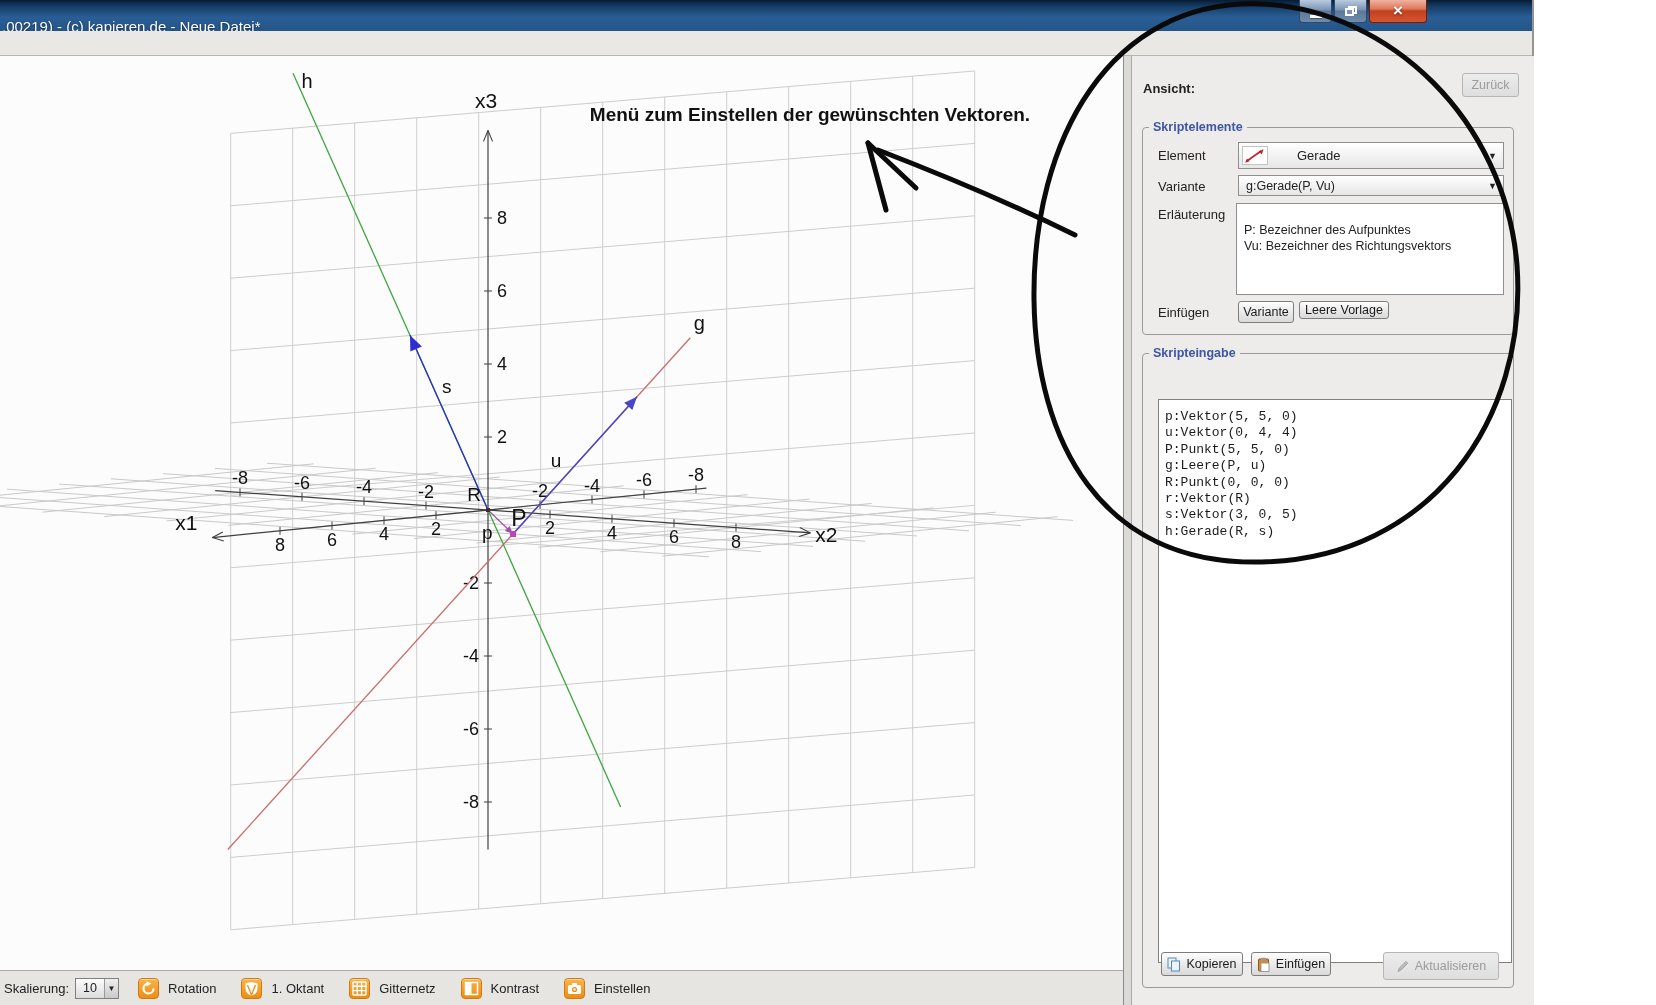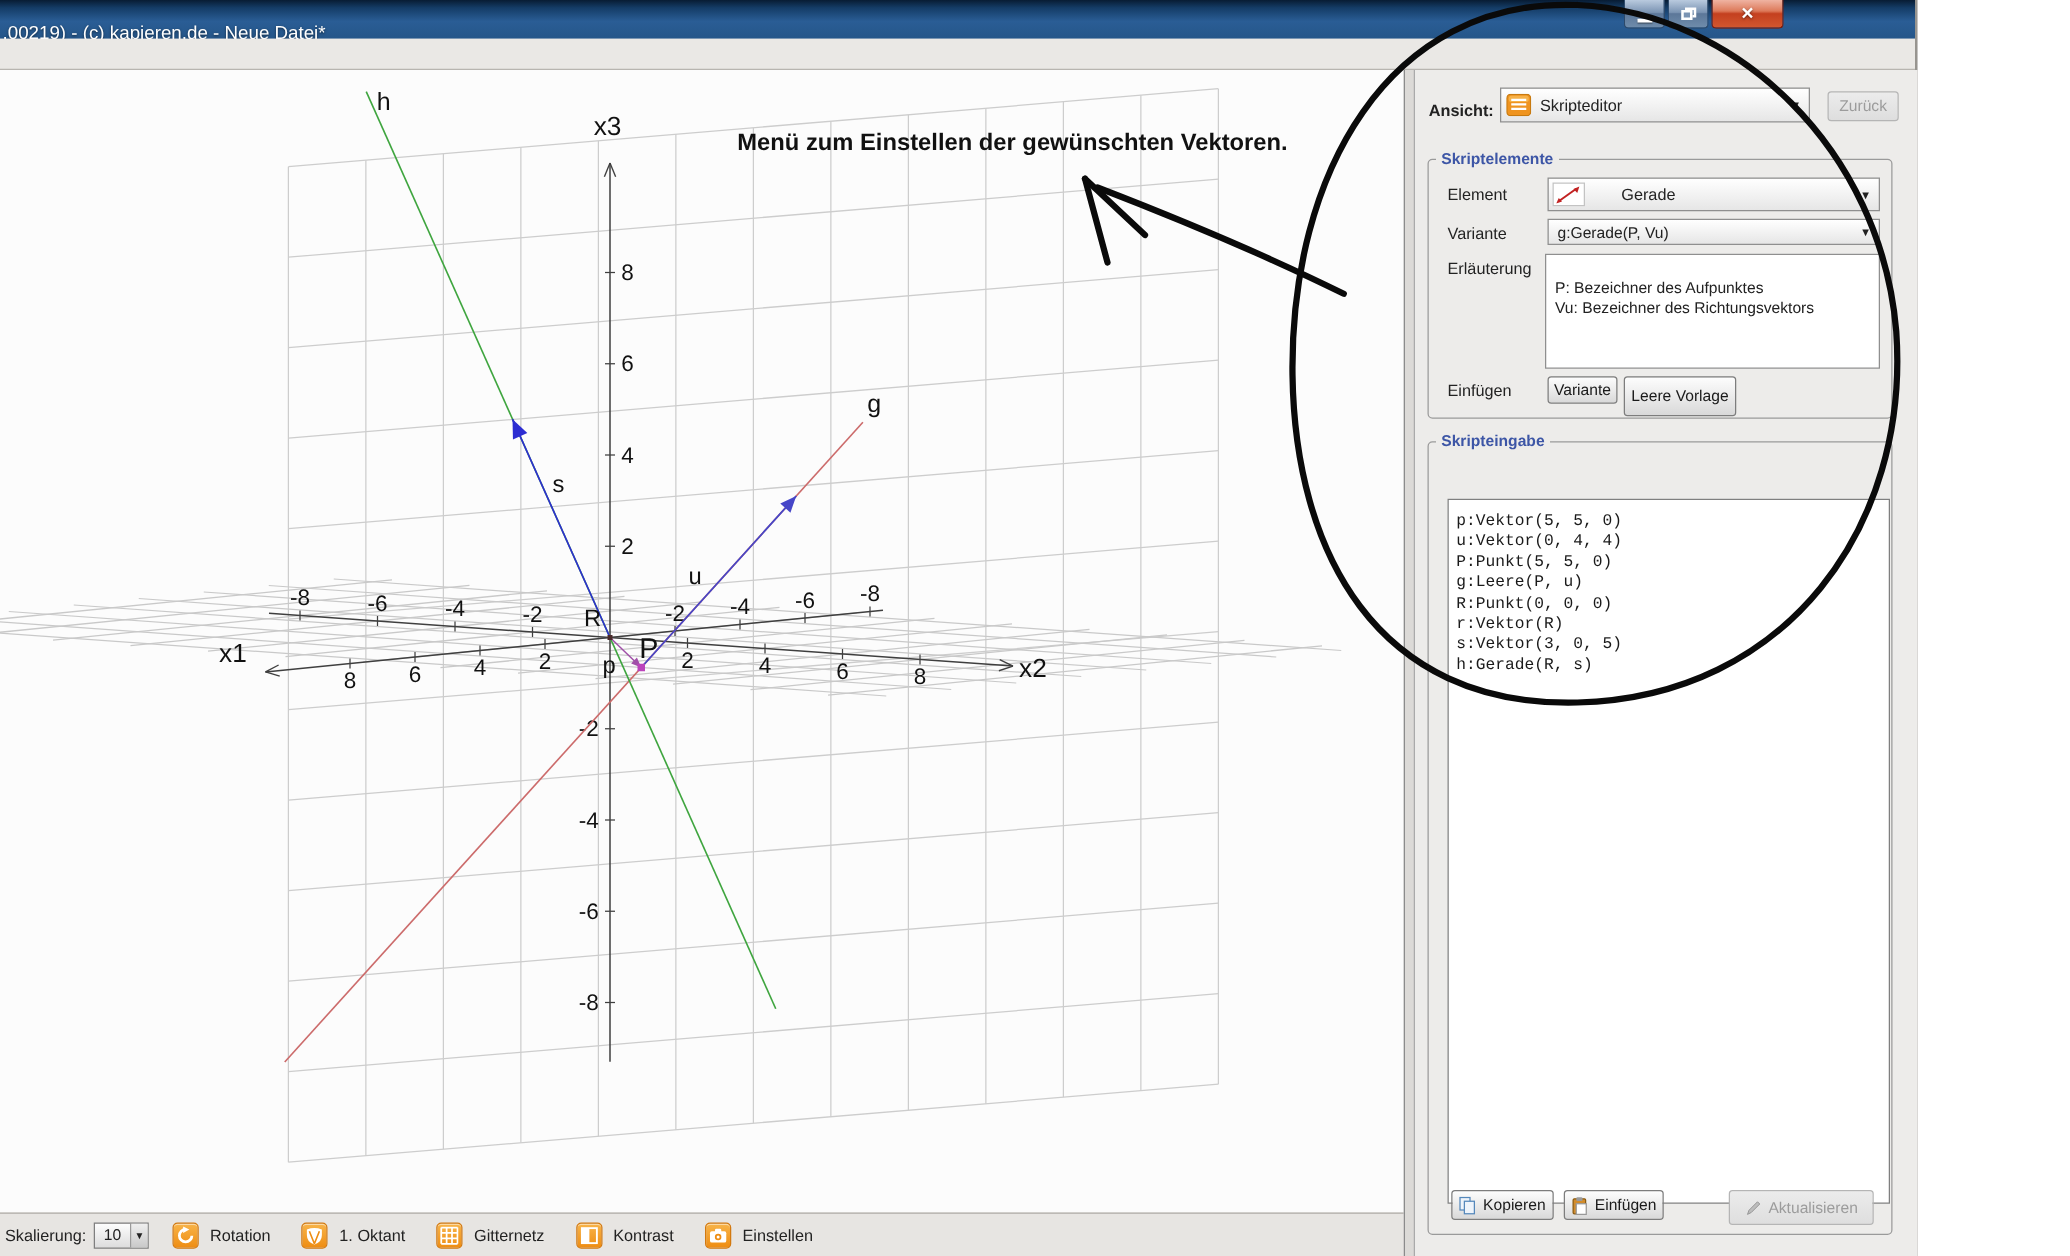--- a/index.html
+++ b/index.html
@@ -76,21 +76,21 @@
   fieldset legend { margin-left:6px; padding:0 4px; font-weight:bold; font-size:12.5px; color:#3d56a6; }
   .fs1 { left:10px; top:64px; width:372px; height:215px; }
   .fs2 { left:10px; top:290px; width:372px; height:642px; }
   .row-label { position:absolute; left:15px; }
   .el-combo  { position:absolute; left:95px; top:8px;  width:266px; height:27px;gap:22px; }
   .var-combo { position:absolute; left:95px; top:41px; width:266px; height:21px; font-size:12.5px; }
   .erl-box { position:absolute; left:93px; top:69px; width:268px; height:92px; background:#fff;
              border:1px solid #8f8f8f; padding:18px 7px; font-size:12.5px; line-height:16px;
              white-space:pre-line; color:#222; }
   .ins-btn1 { position:absolute; left:95px;  top:167px; width:56px; height:22px; }
-  .ins-btn2 { position:absolute; left:156px; top:167px; width:90px; height:32px; }
+  .ins-btn2 { position:absolute; left:156px; top:167px; width:90px; height:18px; }
 
   .script-area { position:absolute; left:15px; top:39px; width:354px; height:564px; background:#fff;
                  border:1px solid #7f7f7f; padding:9px 6px; overflow:hidden;
                  font-family:"Liberation Mono", monospace; font-size:13px; line-height:16.4px; color:#1a1a1a; }
   .fs2-btns { position:absolute; left:0; top:592px; width:100%; height:26px; }
   .kopieren-btn { position:absolute; left:18px; width:82px; height:24px; }
   .einfuegen-btn { position:absolute; left:108px; width:80px; height:24px; }
   .aktualisieren-btn { position:absolute; right:14px; width:116px; height:28px;margin-left:12px; }
   .btn .bicon { margin-right:5px; display:inline-flex; }
 
@@ -336,33 +336,20 @@
           <span class="lbl">Einstellen</span>
         </div>
       </div>
     </div>
 
     <div class="splitter"></div>
 
     <div class="panel">
       <span class="ansicht-label">Ansicht:</span>
 
-      <div class="combo ansicht-combo">
-        <span class="script-icon-box">
-          <svg width="20" height="18" viewBox="0 0 20 18">
-              <rect x="0.5" y="0.5" width="19" height="17" rx="3" fill="#ef9420" stroke="#c87a10"></rect>
-              <rect x="2" y="1.5" width="16" height="5" rx="2" fill="#f8b954" opacity="0.8"></rect>
-              <rect x="4" y="4" width="12" height="1.8" fill="#fff"></rect>
-              <rect x="4" y="7.6" width="12" height="1.8" fill="#fff"></rect>
-              <rect x="4" y="11.2" width="12" height="1.8" fill="#fff"></rect>
-            </svg>
-        </span>
-        <span class="txt">Skripteditor</span>
-        <span class="arr">▼</span>
-      </div>
 
       <button class="btn disabled zurueck">Zurück</button>
 
       <fieldset class="fs1">
         <legend>Skriptelemente</legend>
 
         <span class="row-label" style="top:14px;">Element</span>
         <div class="combo el-combo">
           <span class="gerade-icon-box">
             <svg width="22" height="15" viewBox="0 0 22 15">

